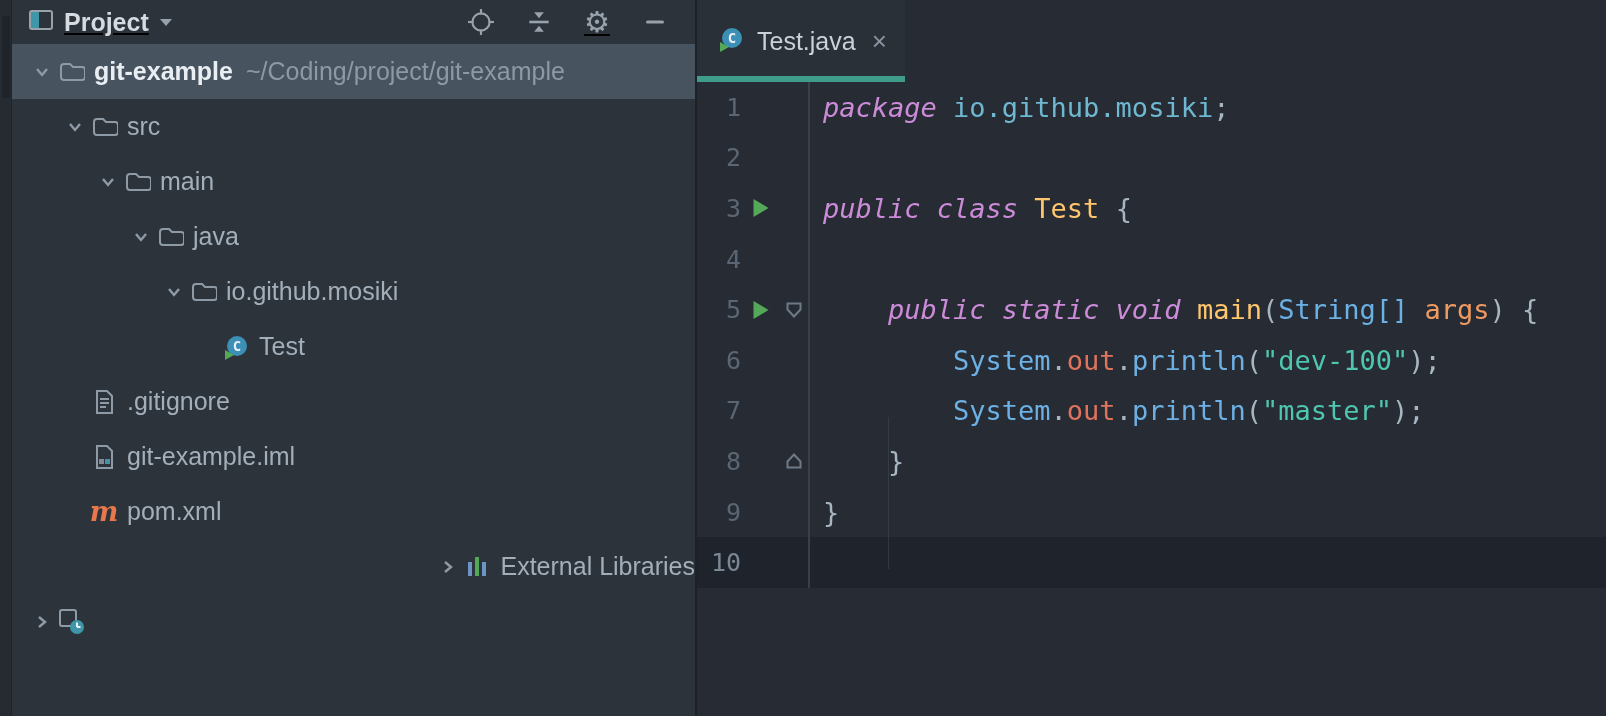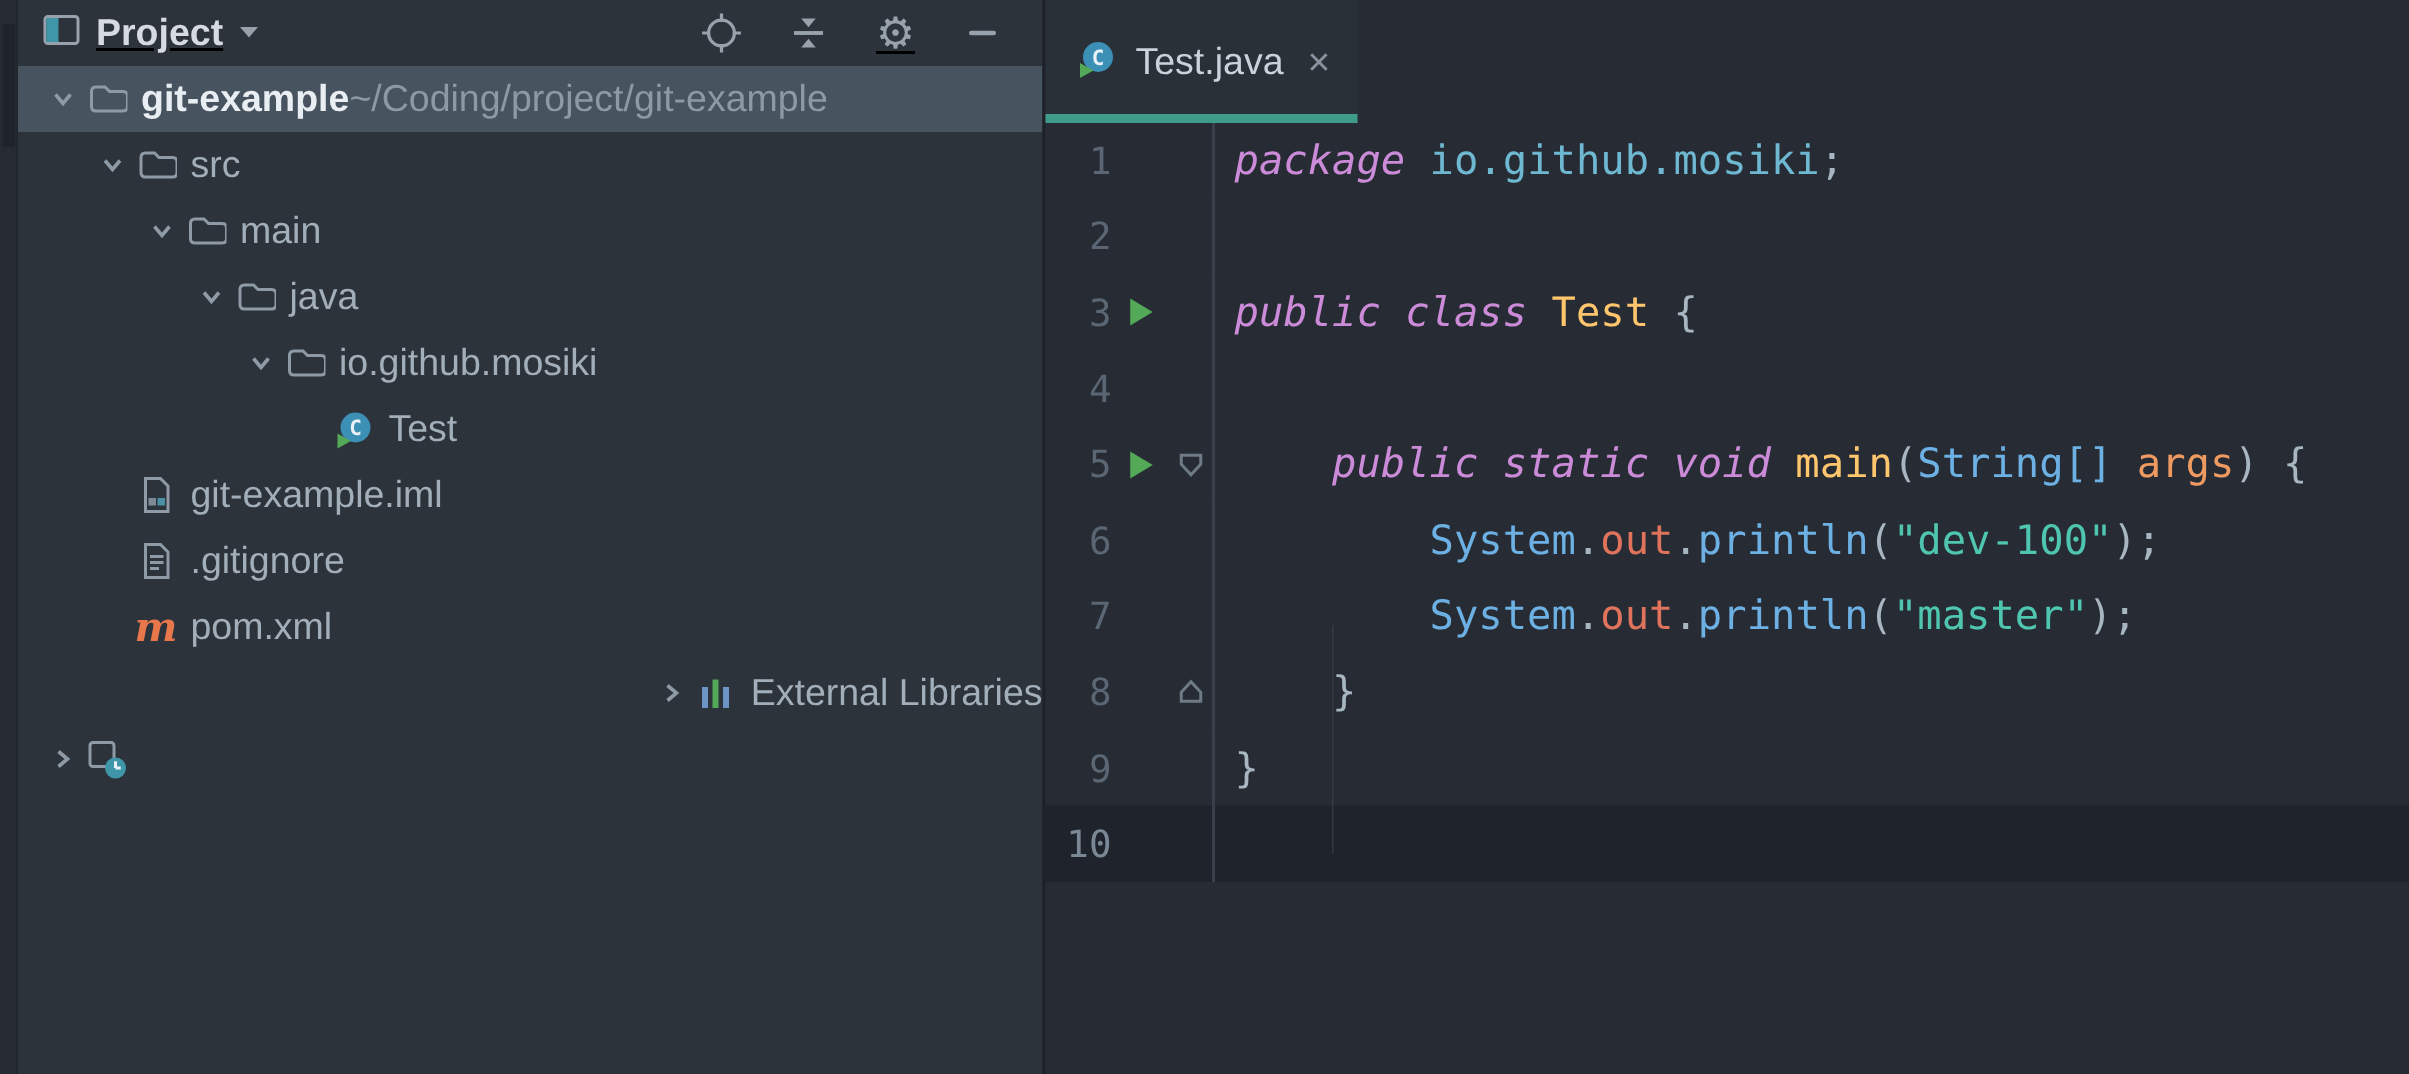--- a/index.html
+++ b/index.html
@@ -15,27 +15,27 @@
   
   .project-panel { position:absolute; left:12px; top:0; width:683px; height:716px;
                    background:var(--panel-bg,#2D333B); }
   .panel-header { height:44px; display:flex; align-items:center; padding-left:16px;text-decoration:underline; }
   .panel-title { font-size:25px; font-weight:bold; color:#D5DBE1; margin:0 10px 0 10px; cursor:default; }
   .header-icons { margin-left:auto; display:flex; align-items:center; gap:30px; padding-right:26px; }
   .header-icons > span { display:inline-flex; align-items:center; justify-content:center; width:28px; height:28px; cursor:pointer; }
   .gear-glyph { font-size:29px; color:#97A2AC; line-height:1; font-family:"DejaVu Sans",sans-serif; }
 
   .tree { position:absolute; top:44px; left:0; right:0; }
-  .tree-row { height:44px; display:flex; align-items:center; font-size:25px;
+  .tree-row { height:55px; display:flex; align-items:center; font-size:25px;
               color:#A2AFBA; white-space:nowrap; cursor:pointer; }
   .tree-row.selected { background:var(--selected-row,#47535E); }
   .chev { width:27px; display:inline-flex; justify-content:center; align-items:center; flex:none; }
   .tree-icon { width:32px; display:inline-flex; justify-content:center; align-items:center; flex:none; margin-right:7px; }
   .tree-label.bold { font-weight:bold; color:#E9EEF3; }
-  .tree-sub { color:#8D9AA6; }
+  .tree-sub { color:#8D9AA6; margin-left:13px; }
 
   
   .editor { position:absolute; left:695px; top:0; width:911px; height:716px;
             background:var(--editor-bg,#272C34); border-left:2px solid #1E2228; }
   .tabbar { height:82px; display:flex; position:relative; }
   .tab { display:flex; align-items:center; gap:12px; padding:0 18px 0 20px; position:relative;
          height:100%; cursor:pointer; background:#2A3038; }
   .tab-title { color:#C9D1DA; font-size:25px; }
   .tab-close { color:#8993A0; font-size:26px; margin-left:4px; line-height:1; }
   .tab-underline { position:absolute; left:0; bottom:0; height:6px; width:100%;
@@ -200,40 +200,40 @@
             </span>
           </span>
           <span class="tree-label">Test</span>
         </div>
         <div class="tree-row" style="padding-left: 49px;">
           <span class="chev"></span>
           <span class="tree-icon">
             <span style="display:inline-flex">
               <svg width="22" height="26" viewBox="0 0 22 26">
                 <path d="M4 2 h10 l5 5 v17 H4 Z" fill="none" stroke="#8E9BA6" stroke-width="2"></path>
-                <rect x="6" y="15" width="5" height="5" fill="#7E8B97"></rect>
-                <rect x="12" y="15" width="5" height="5" fill="#4A90A4"></rect>
-              </svg>
-            </span>
-          </span>
-          <span class="tree-label">git-example.iml</span>
-        </div>
-        <div class="tree-row" style="padding-left: 49px;">
-          <span class="chev"></span>
-          <span class="tree-icon">
-            <span style="display:inline-flex">
-              <svg width="22" height="26" viewBox="0 0 22 26">
-                <path d="M4 2 h10 l5 5 v17 H4 Z" fill="none" stroke="#8E9BA6" stroke-width="2"></path>
                 <line x1="7" y1="10" x2="16" y2="10" stroke="#8E9BA6" stroke-width="2"></line>
                 <line x1="7" y1="14" x2="16" y2="14" stroke="#8E9BA6" stroke-width="2"></line>
                 <line x1="7" y1="18" x2="13" y2="18" stroke="#8E9BA6" stroke-width="2"></line>
               </svg>
             </span>
           </span>
           <span class="tree-label">.gitignore</span>
+        </div>
+        <div class="tree-row" style="padding-left: 49px;">
+          <span class="chev"></span>
+          <span class="tree-icon">
+            <span style="display:inline-flex">
+              <svg width="22" height="26" viewBox="0 0 22 26">
+                <path d="M4 2 h10 l5 5 v17 H4 Z" fill="none" stroke="#8E9BA6" stroke-width="2"></path>
+                <rect x="6" y="15" width="5" height="5" fill="#7E8B97"></rect>
+                <rect x="12" y="15" width="5" height="5" fill="#4A90A4"></rect>
+              </svg>
+            </span>
+          </span>
+          <span class="tree-label">git-example.iml</span>
         </div>
         <div class="tree-row" style="padding-left: 49px;">
           <span class="chev"></span>
           <span class="tree-icon">
             <span style="color:#E8774C;font-style:italic;font-weight:bold;font-size:27px;line-height:1;font-family:'DejaVu Serif',serif">m</span>
           </span>
           <span class="tree-label">pom.xml</span>
         </div>
         <div class="tree-row" style="padding-left: 16px; justify-content: flex-end;">
           <span class="chev">

